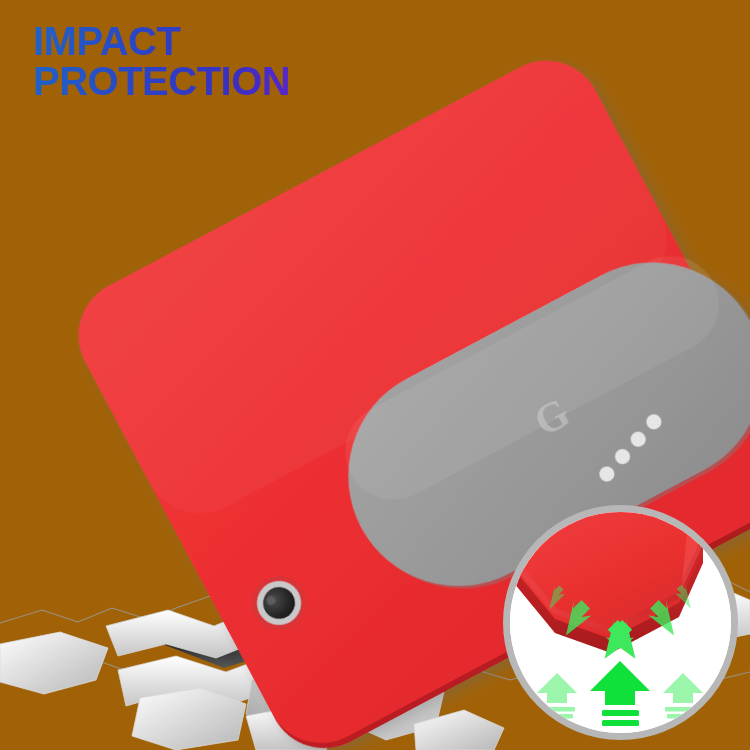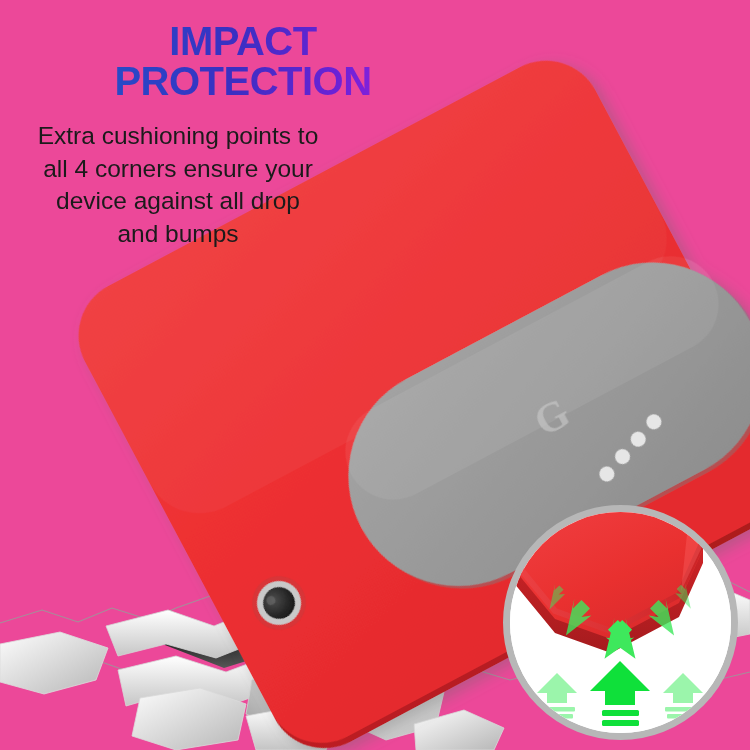--- a/index.html
+++ b/index.html
@@ -3,21 +3,21 @@
 <meta charset="utf-8">
 <style>
   html,body{margin:0;padding:0;}
   body{
     width:750px;height:750px;
     background:#ffffff;
     font-family:"Liberation Sans", sans-serif;
     overflow:hidden;
     position:relative;
   }
-  #stage{position:absolute;inset:0;width:750px;height:750px;overflow:hidden;background:#ec4899;text-align:center;}
+  #stage{position:absolute;inset:0;width:750px;height:750px;overflow:hidden;background:#a16207;}
 
   
   .headline{
     position:absolute;left:33px;top:22px;width:420px;
     font-size:40px;line-height:0.99;font-weight:bold;letter-spacing:-0.5px;
     margin:0;padding:0;
     background:linear-gradient(95deg,#1f63c8 0%,#2b44c6 26%,#3a2fc2 48%,#6a22d6 72%,#b31ee4 100%);
     -webkit-background-clip:text;background-clip:text;
     color:transparent;-webkit-text-fill-color:transparent;
     white-space:pre-line;
@@ -176,21 +176,20 @@
           <circle cx="206" cy="506" r="22" fill="#c9c9c9"></circle>
           <circle cx="206" cy="506" r="16" fill="url(#lensGrad)"></circle>
           <circle cx="200" cy="500" r="4.5" fill="#6f6f6f" opacity="0.55"></circle>
         </g>
       </g>
     </svg>
   </div>
 
   <h1 class="headline">IMPACT
 PROTECTION</h1>
-  <p class="subcopy">Extra cushioning points to all 4 corners ensure your device against all drop and bumps</p>
 
   <div class="inset">
     <div class="inset-inner">
       <svg width="235" height="235" viewBox="0 0 235 235" xmlns="http://www.w3.org/2000/svg">
         <defs>
           <linearGradient id="zCaseTop" x1="0.2" y1="0" x2="0.8" y2="1">
             <stop offset="0%" stop-color="#f14043"></stop>
             <stop offset="60%" stop-color="#e9302f"></stop>
             <stop offset="100%" stop-color="#d82a2c"></stop>
           </linearGradient>

